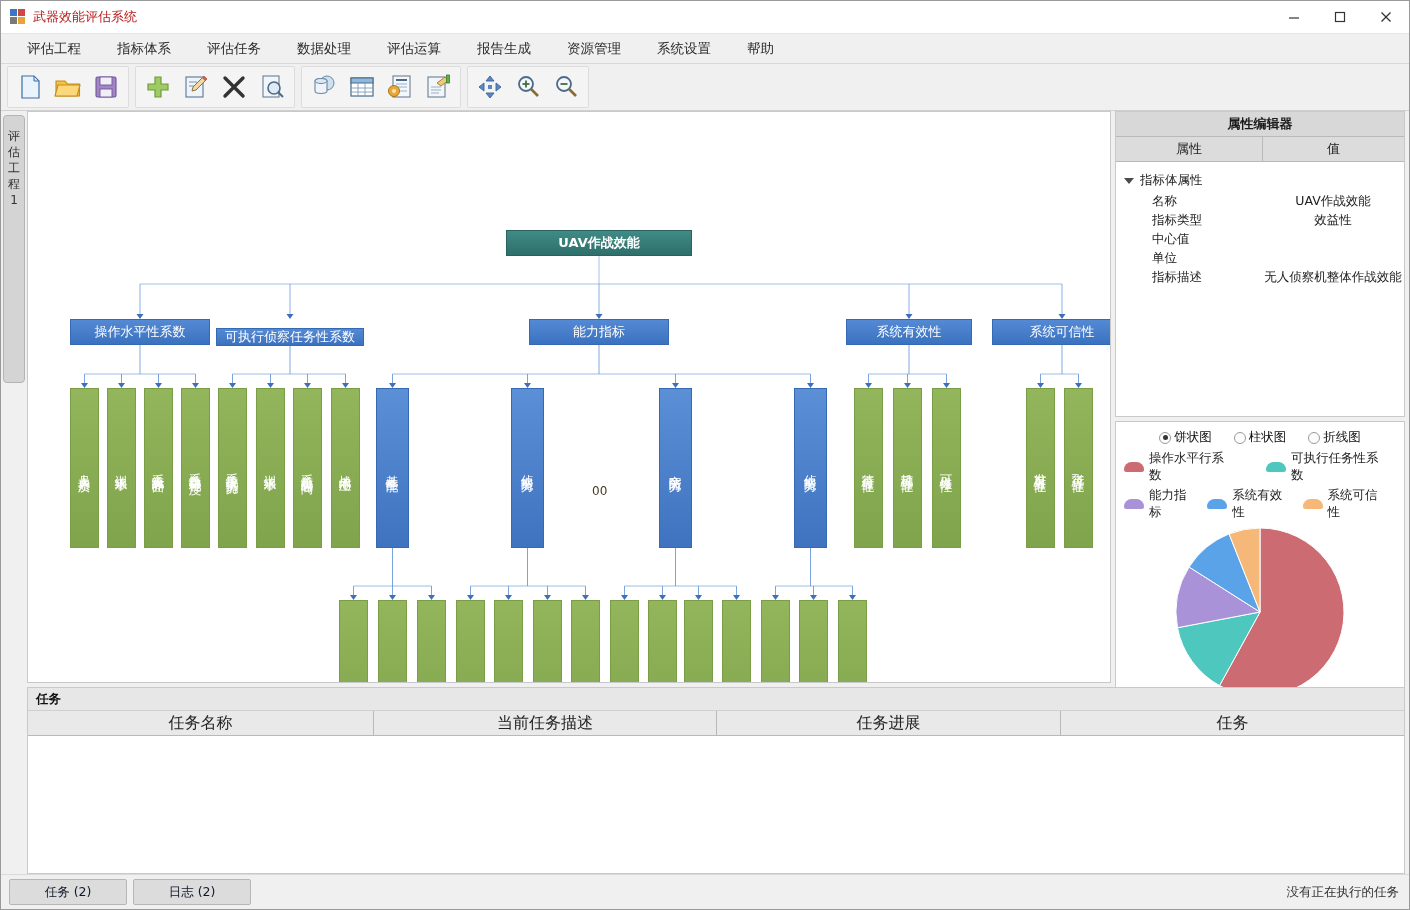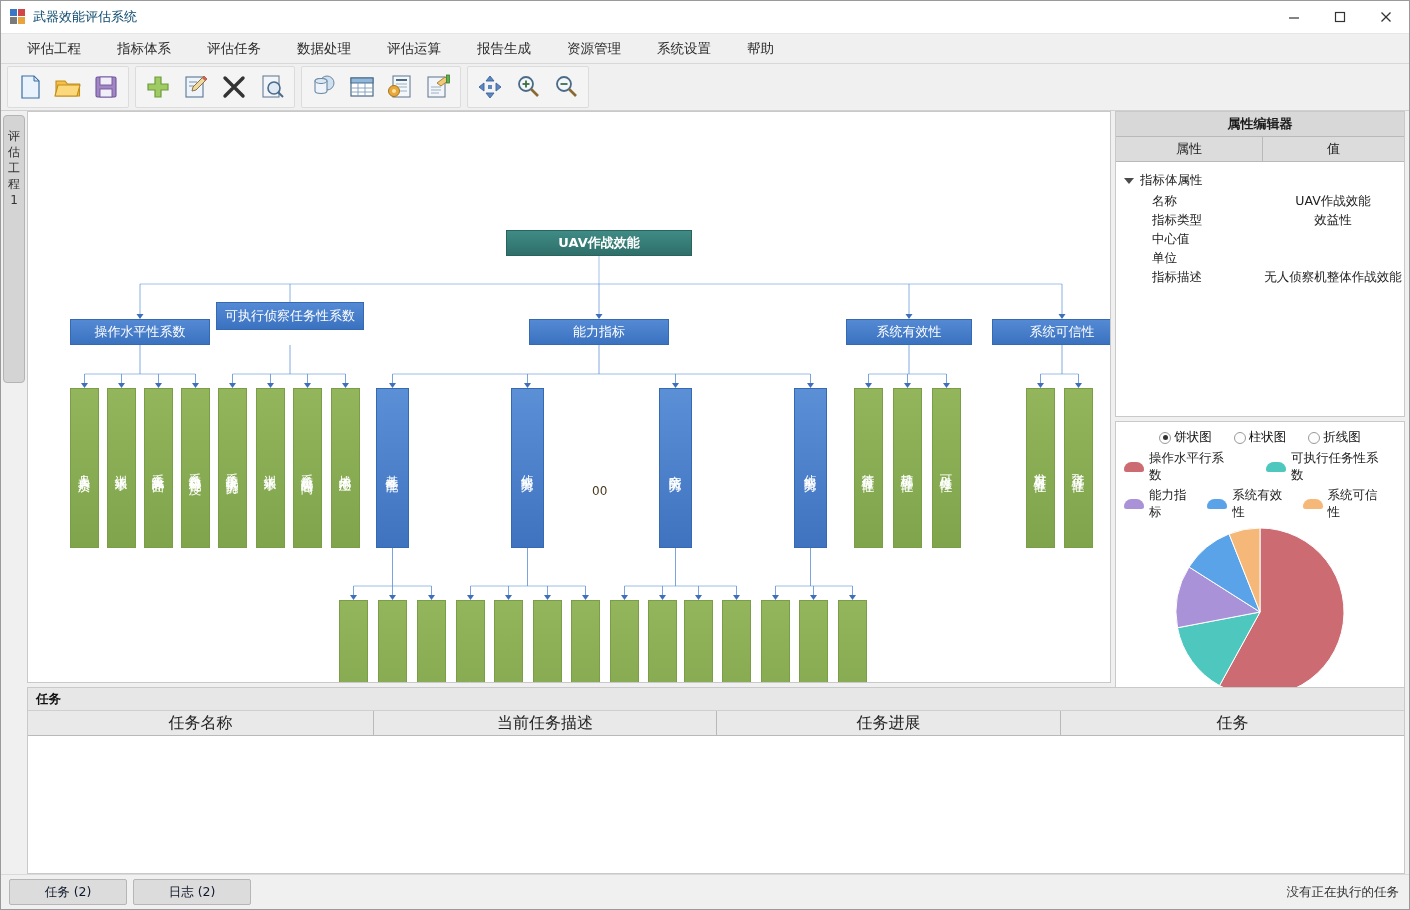--- a/index.html
+++ b/index.html
@@ -28,21 +28,21 @@
   }
   .title-icon{
     width:16px;height:16px;margin-left:9px;margin-right:7px;
     position:relative;flex:0 0 16px;
   }
   .title-icon i{position:absolute;display:block;}
   .title-icon .q1{left:0;top:0;width:7px;height:7px;background:#3a76c4;}
   .title-icon .q2{left:8px;top:0;width:7px;height:7px;background:#d04545;}
   .title-icon .q3{left:0;top:8px;width:7px;height:7px;background:#7a7a7a;}
   .title-icon .q4{left:8px;top:8px;width:7px;height:7px;background:#e8a33d;}
-  .title-text{font-size:13px;color:#0c4a6e;}
+  .title-text{font-size:13px;color:#b91c1c;}
   .win-buttons{margin-left:auto;display:flex;height:32px;}
   .win-btn{
     width:46px;height:32px;display:flex;align-items:center;justify-content:center;
     font-size:14px;color:#333;
   }
   .win-btn svg{display:block;}
   
   .menubar{
     height:29px;flex:0 0 29px;
     background:#f0f0f0;
@@ -480,21 +480,21 @@
               <line x1="824.5" y1="474" x2="824.5" y2="487" stroke="#5b8ed6" stroke-width="1" opacity="0.8"></line>
               <polygon points="821,483 828,483 824.5,488" fill="#3f6fba"></polygon>
             </svg>
           <div id="nodes">
               <div class="node root" style="left: 478px; top: 118px; width: 186px; height: 26px;">
                 <span>UAV作战效能</span>
               </div>
               <div class="node lvl2" style="left: 42px; top: 207px; width: 140px; height: 26px;">
                 <span>操作水平性系数</span>
               </div>
-              <div class="node lvl2" style="left: 188px; top: 190px; width: 148px; height: 28px;">
+              <div class="node lvl2" style="left: 188px; top: 216px; width: 148px; height: 18px;">
                 <span>可执行侦察任务性系数</span>
               </div>
               <div class="node lvl2" style="left: 501px; top: 207px; width: 140px; height: 26px;">
                 <span>能力指标</span>
               </div>
               <div class="node lvl2" style="left: 818px; top: 207px; width: 126px; height: 26px;">
                 <span>系统有效性</span>
               </div>
               <div class="node lvl2" style="left: 964px; top: 207px; width: 140px; height: 26px;">
                 <span>系统可信性</span>

